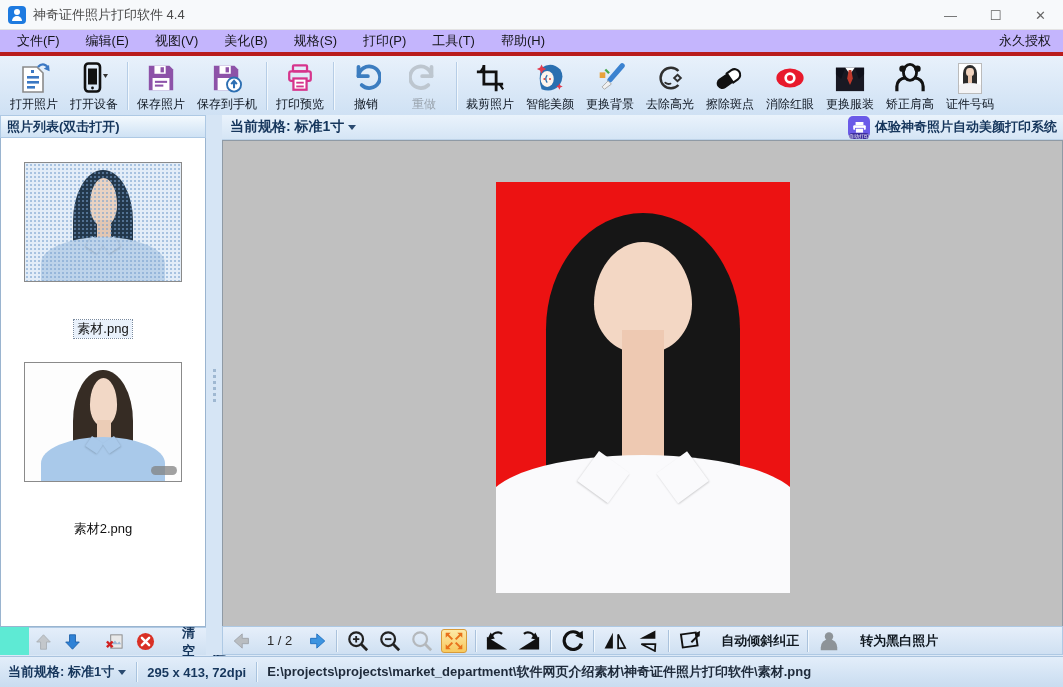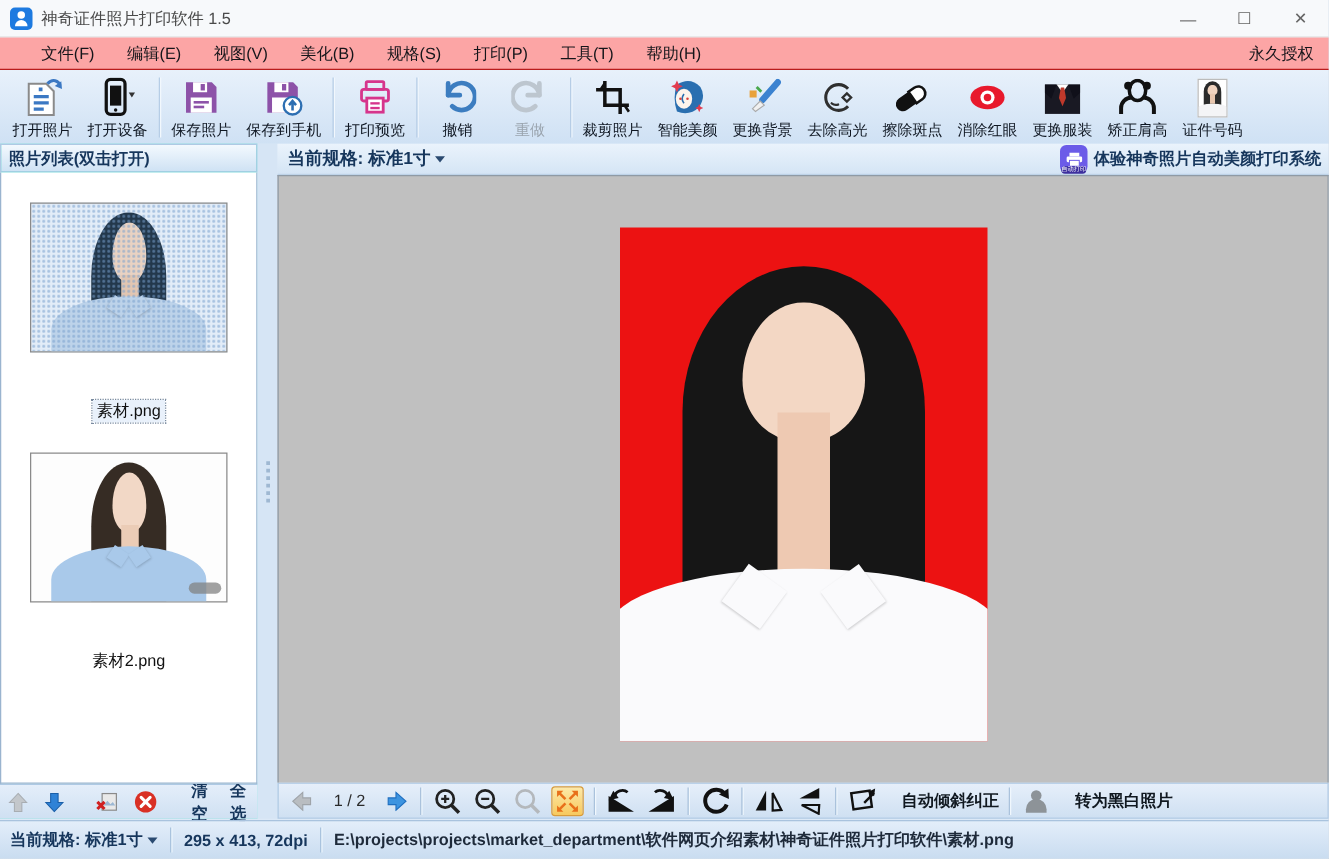--- a/index.html
+++ b/index.html
@@ -13,22 +13,22 @@
   .appicon { width:18px; height:18px; border-radius:4px; background:#1d7ae0; display:flex;
              align-items:center; justify-content:center; margin-right:7px; position:relative; }
   .appicon .head { width:6px; height:6px; border-radius:50%; background:#fff; position:absolute; top:3px; }
   .appicon .body { width:10px; height:5px; border-radius:5px 5px 0 0; background:#fff; position:absolute; bottom:3px; }
   .title-text { color:#4a4a4a; font-size:13px; }
   .wincontrols { position:absolute; right:0; top:0; height:30px; display:flex; }
   .winbtn { width:45px; height:30px; display:flex; align-items:center; justify-content:center;
             color:#666; font-size:13px; cursor:default; }
 
   
-  .menubar { position:absolute; left:0; top:30px; width:1063px; height:26px; background:#fca5a5;
-             display:flex; align-items:center; padding:0 20px; border-bottom:1px solid #b91c1c;}
+  .menubar { position:absolute; left:0; top:30px; width:1063px; height:26px; background:#c4b5fd;
+             display:flex; align-items:center; padding:0 4px; border-bottom:4px solid #b91c1c;}
   .menu-item { padding:4px 13px; color:#15151a; }
   .menu-right { position:absolute; right:12px; color:#15151a; }
 
   
   .toolbar { position:absolute; left:0; top:56px; width:1063px; height:59px;
              background:linear-gradient(#e8f1fb,#cfe1f4); display:flex; align-items:flex-start; padding:4px 2px 0 4px; }
   .tbtn { display:flex; flex-direction:column; align-items:center; justify-content:flex-start;
           padding:2px 6px 0 6px; min-width:58px; height:54px; border-radius:3px; }
   .tbtn .ticon { width:34px; height:32px; display:flex; align-items:center; justify-content:center; }
   .tbtn .tlabel { font-size:12px; margin-top:2px; white-space:nowrap; color:#0f1722; }
@@ -45,21 +45,21 @@
                display:flex; align-items:center; padding-left:6px; font-weight:bold; color:#16365c; font-size:13px; }
   .lp-list { flex:1; background:#fff; border:1px solid #9ab4cf; border-top:none; overflow:hidden; position:relative; }
   .thumb-block { width:100%; display:flex; flex-direction:column; align-items:center;gap:32px; }
   .thumb-frame { width:158px; height:120px; border:1px solid #8a8a8a; position:relative; overflow:hidden; margin-top:24px; }
   .thumb-label { margin-top:6px; font-size:13px; color:#111; padding:0 3px; }
   .thumb-label.selected { background:#e9f1fb; outline:1px dotted #7a8ba0; }
   .sel-overlay { position:absolute; inset:0;
                  background-image:radial-gradient(rgba(120,160,205,.55) 1px, transparent 1.3px);
                  background-size:4px 4px; }
   .lp-footer { height:28px; background:linear-gradient(#e4eefa,#cfe0f2); border-top:1px solid #aec9e4;
-               display:flex; align-items:center; padding:0 6px; gap:12px; }
+               display:flex; align-items:center; padding:0 6px; gap:12px;margin-left:29px; }
   .lp-fbtn { width:22px; height:20px; display:flex; align-items:center; justify-content:center; }
   .lp-sep { width:1px; height:18px; background:#aac2dc; box-shadow:1px 0 0 #f0f7fd; }
   .lp-textbtn { font-weight:bold; color:#16365c; font-size:13px; padding:2px 3px; }
 
   
   .splitter { position:absolute; left:206px; top:115px; width:16px; height:540px; background:#d6e5f5;
               display:flex; align-items:center; justify-content:center; }
   .grip { display:flex; flex-direction:column; gap:3px; }
   .grip i { width:3px; height:3px; background:#9fb8d2; display:block; }
 
@@ -139,21 +139,21 @@
   .mini-photo .shirt { left:-4%; right:-4%; top:66%; bottom:-2%; }
 </style>
 </head>
 <body>
 
 <div class="titlebar">
   <div class="appicon">
       <span class="head"></span>
       <span class="body"></span>
     </div>
-  <span class="title-text">神奇证件照片打印软件 1.5</span>
+  <span class="title-text">神奇证件照片打印软件 4.4</span>
   <div class="wincontrols">
     <div class="winbtn">—</div>
     <div class="winbtn">☐</div>
     <div class="winbtn">✕</div>
   </div>
 </div>
 
 <div class="menubar">
   <span class="menu-item">文件(F)</span>
   <span class="menu-item">编辑(E)</span>

